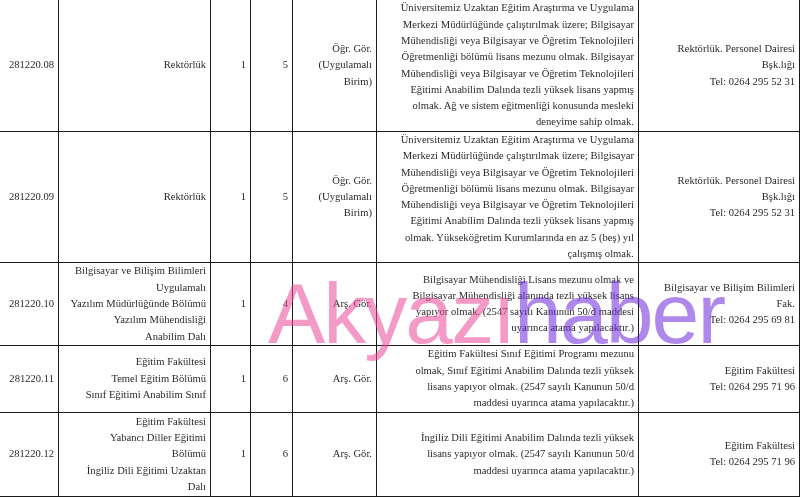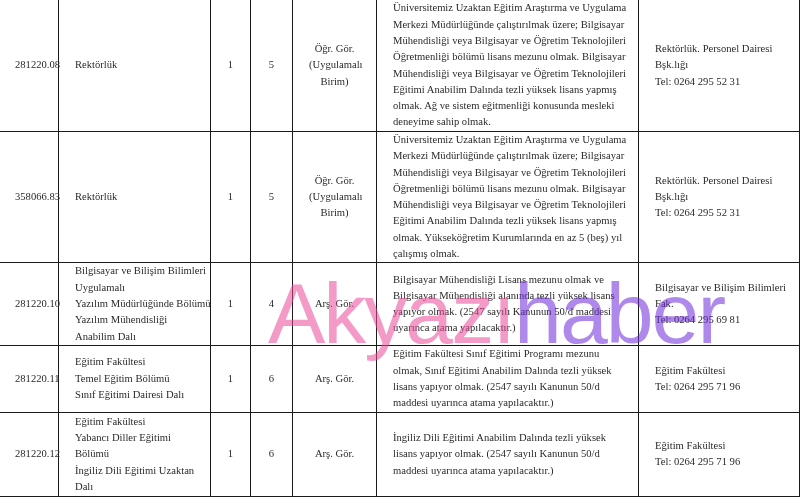--- a/index.html
+++ b/index.html
@@ -10,22 +10,23 @@
       color: #2a2a2a;
     }
     table.listing {
       position: absolute; left: -2px; top: -1px;
       border-collapse: collapse; table-layout: fixed;
       width: 801px;
       font-size: 10.6px; line-height: 16.3px;
     }
     table.listing td {
       border: 1.5px solid #1a1a1a;
-      padding: 0 16px;
+      padding: 0 4px;
       vertical-align: middle;
+      text-align: right;
     }
     td.c-code { text-align: center; padding: 0 2px; }
     td.c-unit { text-align: left; padding-left: 5px; margin-left: 8px; }
     td.c-num { text-align: center; }
     td.c-title { text-align: center; }
     td.c-req { text-align: left; padding-left: 6px; padding-right: 5px; }
     td.c-contact { text-align: left; padding-left: 6px; }
     .ln { display: block; white-space: nowrap; }
     .watermark {
       position: absolute; left: 268px; top: 270px;
@@ -73,21 +74,21 @@
           <span class="ln">olmak. Ağ ve sistem eğitmenliği konusunda mesleki</span>
           <span class="ln">deneyime sahip olmak.</span>
         </td>
         <td class="c-contact">
           <span class="ln">Rektörlük. Personel Dairesi</span>
           <span class="ln">Bşk.lığı</span>
           <span class="ln">Tel: 0264 295 52 31</span>
         </td>
       </tr>
       <tr style="height: 131px;">
-        <td class="c-code"><span>358066.83</span></td>
+        <td class="c-code"><span>281220.09</span></td>
         <td class="c-unit">
           <span class="ln">Rektörlük</span>
         </td>
         <td class="c-num"><span>1</span></td>
         <td class="c-num"><span>5</span></td>
         <td class="c-title">
           <span class="ln">Öğr. Gör.</span>
           <span class="ln">(Uygulamalı</span>
           <span class="ln">Birim)</span>
         </td>
@@ -131,21 +132,21 @@
           <span class="ln">Bilgisayar ve Bilişim Bilimleri</span>
           <span class="ln">Fak.</span>
           <span class="ln">Tel: 0264 295 69 81</span>
         </td>
       </tr>
       <tr style="height: 67px;">
         <td class="c-code"><span>281220.11</span></td>
         <td class="c-unit">
           <span class="ln">Eğitim Fakültesi</span>
           <span class="ln">Temel Eğitim Bölümü</span>
-          <span class="ln">Sınıf Eğitimi Dairesi Dalı</span>
+          <span class="ln">Sınıf Eğitimi Anabilim Sınıf</span>
         </td>
         <td class="c-num"><span>1</span></td>
         <td class="c-num"><span>6</span></td>
         <td class="c-title">
           <span class="ln">Arş. Gör.</span>
         </td>
         <td class="c-req">
           <span class="ln">Eğitim Fakültesi Sınıf Eğitimi Programı mezunu</span>
           <span class="ln">olmak, Sınıf Eğitimi Anabilim Dalında tezli yüksek</span>
           <span class="ln">lisans yapıyor olmak. (2547 sayılı Kanunun 50/d</span>

